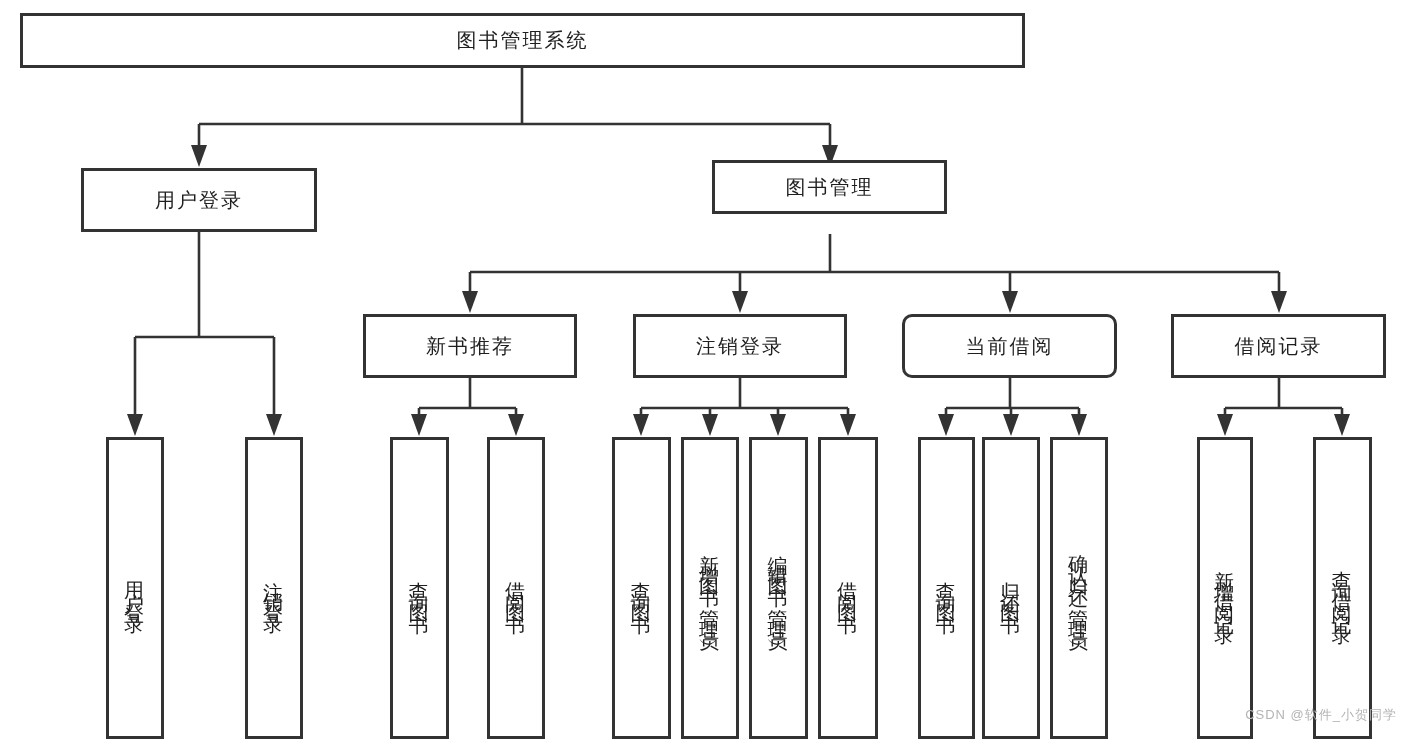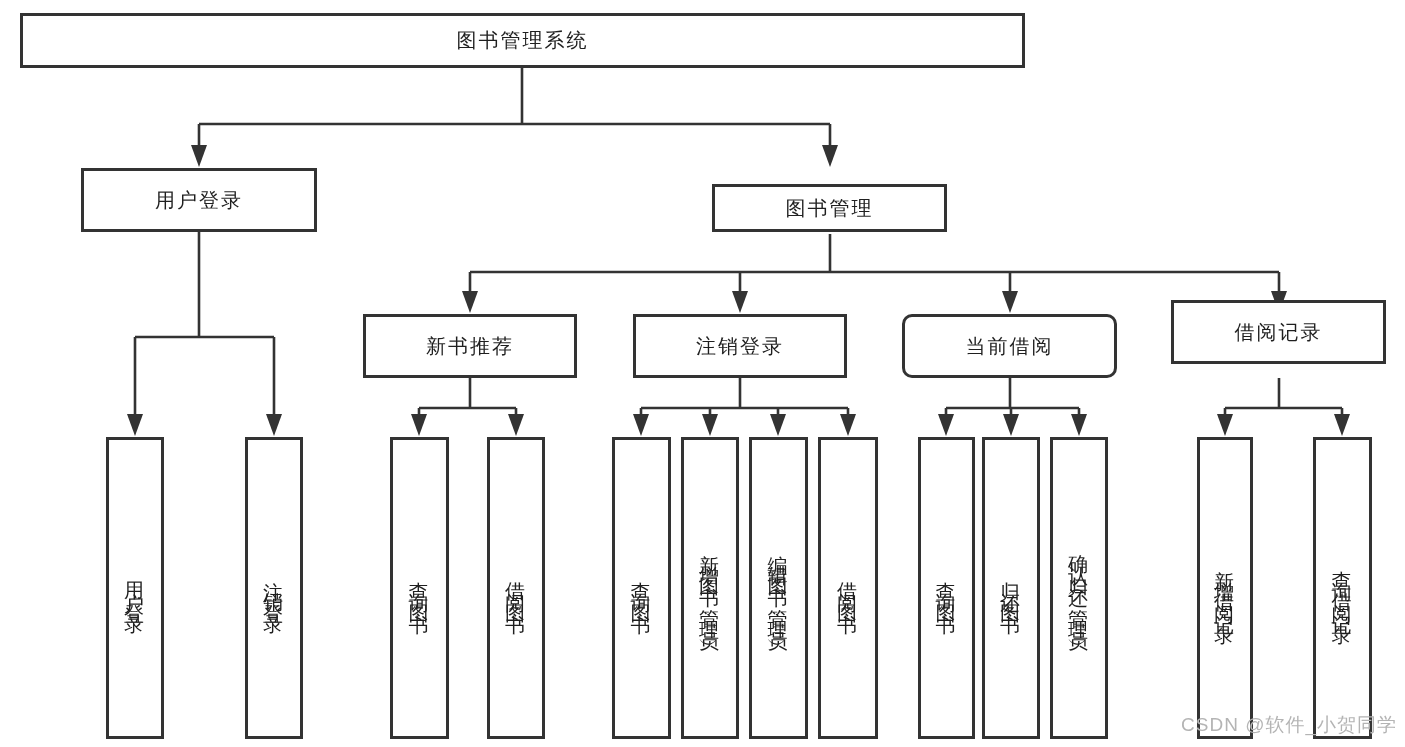--- a/index.html
+++ b/index.html
@@ -34,45 +34,45 @@
   .node.vert{
     writing-mode:vertical-rl;
     letter-spacing:11px;
     white-space:normal;
     font-size:20px;
   }
   
   .n-root{left:20px;top:13px;width:1005px;height:55px;}
   
   .n-user-login{left:81px;top:168px;width:236px;height:64px;}
-  .n-book-mgmt{left:712px;top:184px;width:235px;height:48px;}
+  .n-book-mgmt{left:712px;top:160px;width:235px;height:54px;}
   
   .n-new-book{left:363px;top:314px;width:214px;height:64px;}
   .n-borrowing{left:633px;top:314px;width:214px;height:64px;}
   .n-current{left:902px;top:314px;width:215px;height:64px;border-radius:10px;}
-  .n-records{left:1171px;top:300px;width:215px;height:64px;}
+  .n-records{left:1171px;top:314px;width:215px;height:64px;}
   
   .leaf{top:437px;height:302px;}
   .l-user-login{left:106px;width:58px;}
   .l-logout{left:245px;width:58px;}
   .l-query1{left:390px;width:59px;}
   .l-borrow1{left:487px;width:58px;}
   .l-query2{left:612px;width:59px;}
   .l-add-book{left:681px;width:58px;}
   .l-edit-book{left:749px;width:59px;}
   .l-borrow2{left:818px;width:60px;}
   .l-query3{left:918px;width:57px;}
   .l-return{left:982px;width:58px;}
   .l-confirm{left:1050px;width:58px;}
   .l-add-rec{left:1197px;width:56px;}
   .l-query-rec{left:1313px;width:59px;}
   .watermark{
-    position:absolute;right:8px;bottom:9px;
+    position:absolute;right:8px;bottom:23px;
     z-index:5;
-    font-size:19px;letter-spacing:1px;
+    font-size:13px;letter-spacing:1px;
     color:var(--watermark);
   }
 </style>
 </head>
 <body>
 
 <div class="canvas">
 
   <svg class="wires" viewBox="0 0 1405 747" aria-hidden="true">
 

